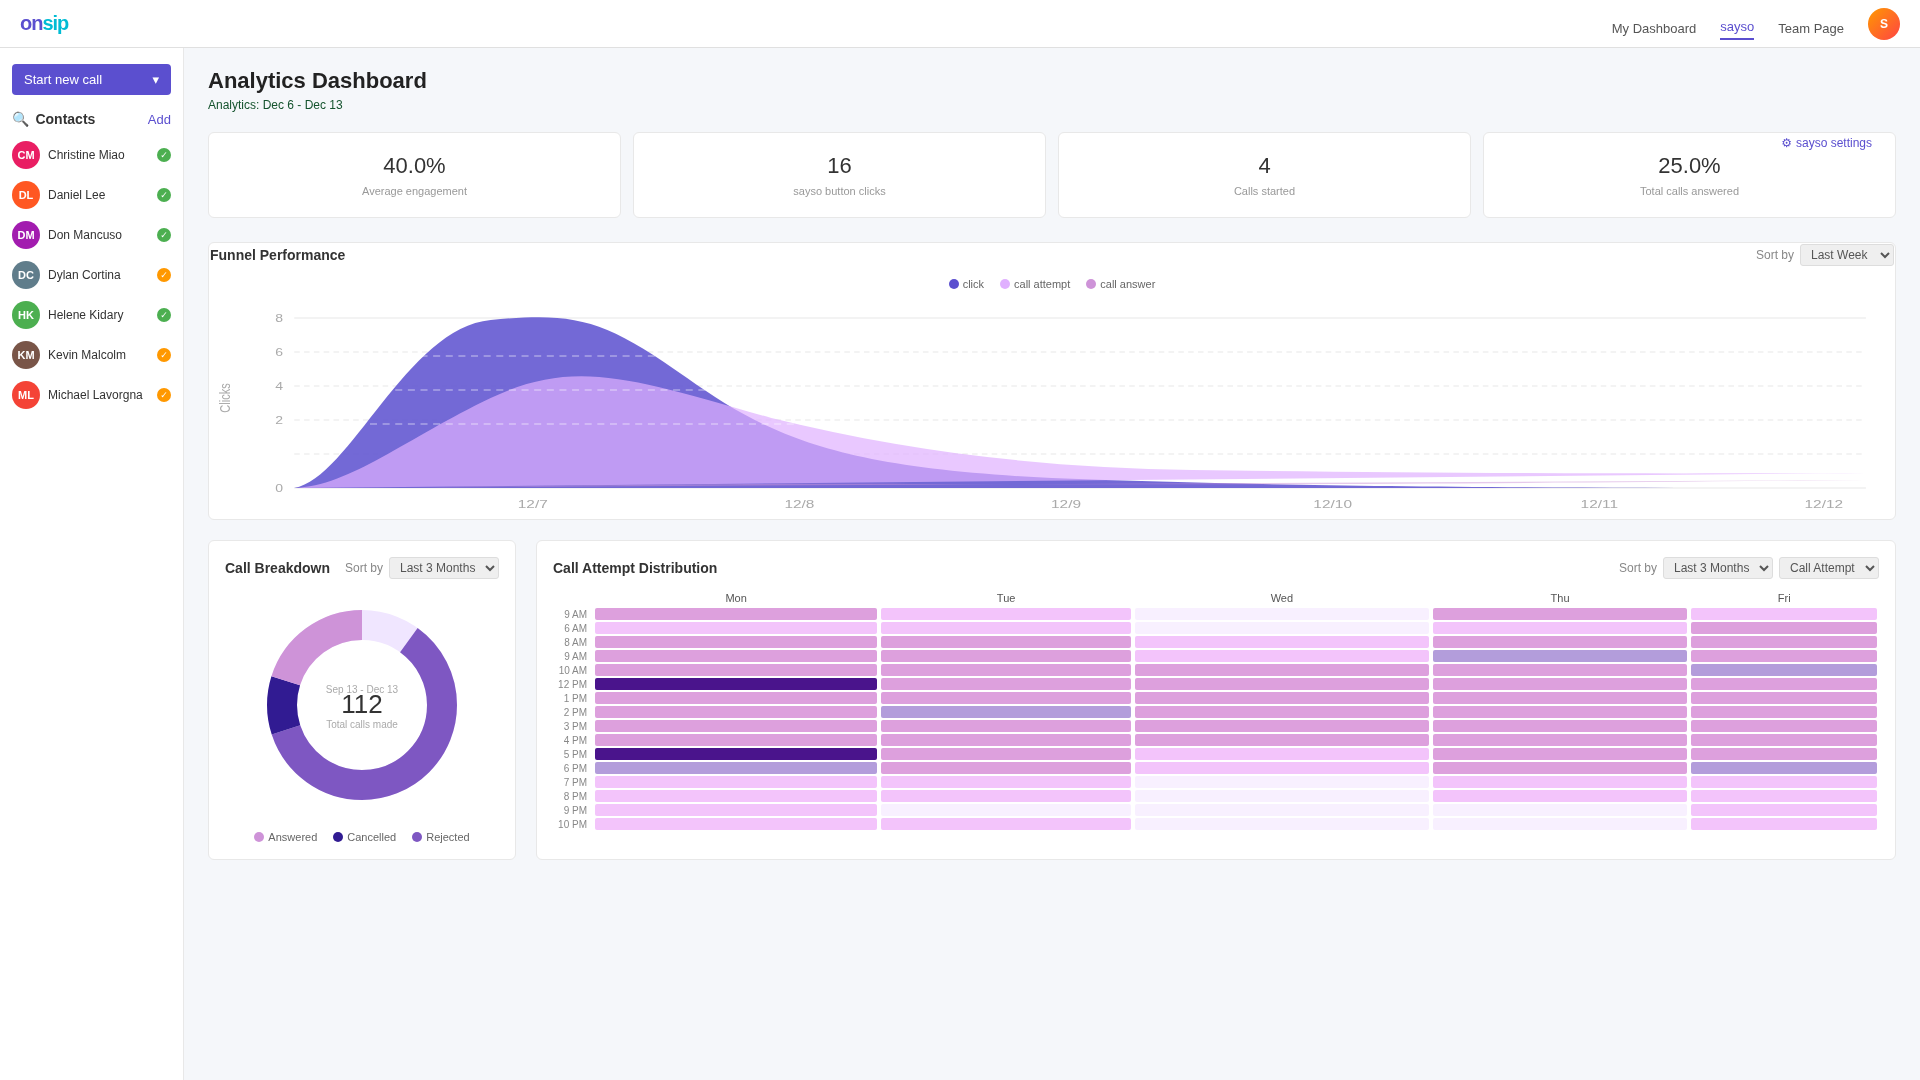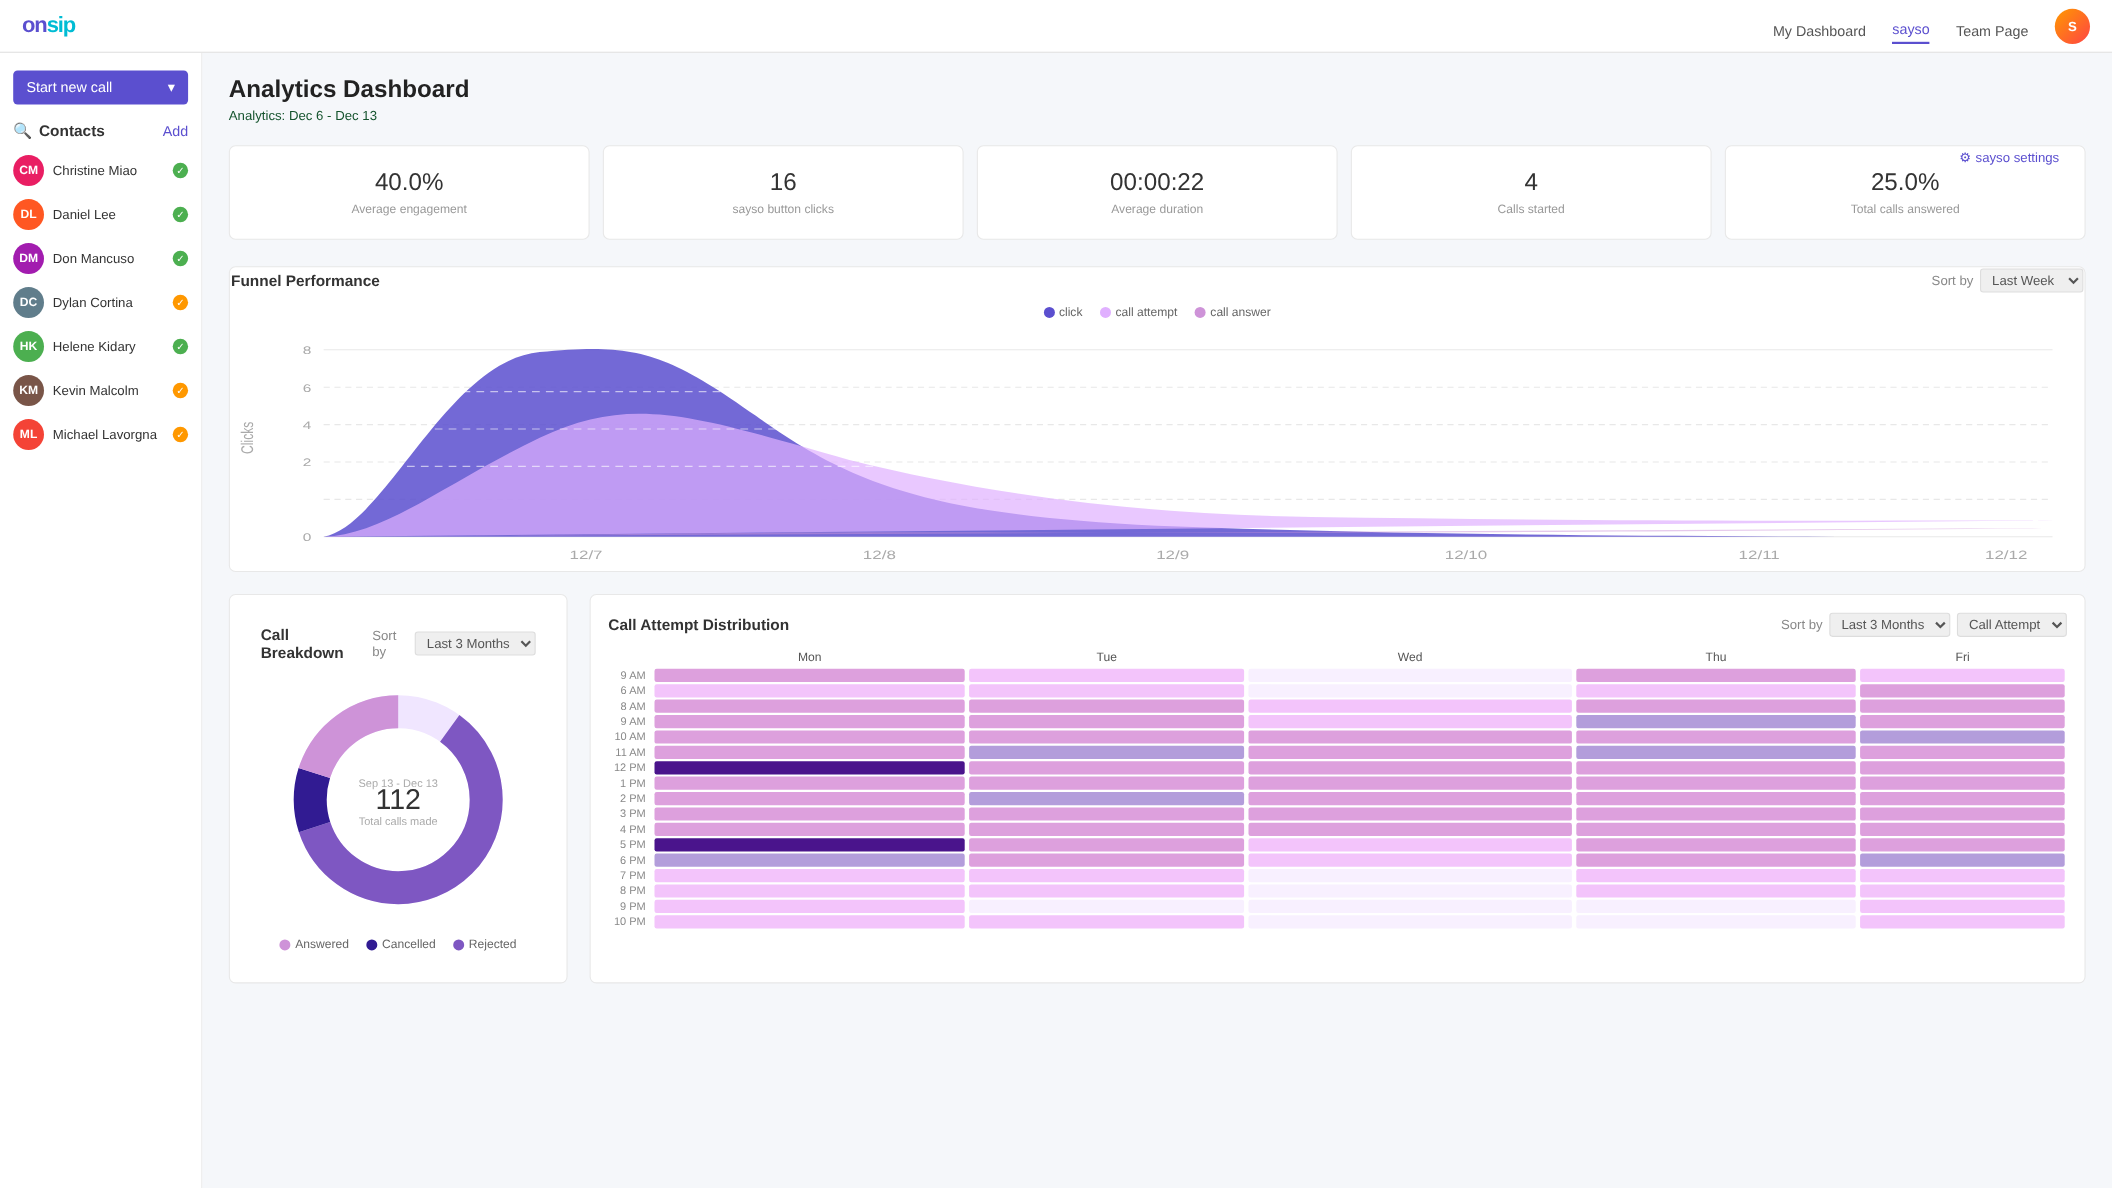--- a/index.html
+++ b/index.html
@@ -255,21 +255,21 @@
 
     
     .bottom-row {
       display: flex;
       gap: 20px;
     }
     .call-breakdown {
       background: #fff;
       border: 1px solid #e8e8e8;
       border-radius: 6px;
-      padding: 28px;
+      padding: 16px;
       width: 308px;
       flex-shrink: 0;
     }
     .call-attempt-dist {
       background: #fff;
       border: 1px solid #e8e8e8;
       border-radius: 6px;
       padding: 16px;
       flex: 1;
     }
@@ -401,24 +401,20 @@
     </div>
 
     <div class="stats-row" id="stats-row">
         <div class="stat-card">
     <div class="stat-value">40.0%</div>
     <div class="stat-label">Average engagement</div>
   </div>
         <div class="stat-card">
     <div class="stat-value">16</div>
     <div class="stat-label">sayso button clicks</div>
-  </div>
-        <div class="stat-card">
-    <div class="stat-value">00:00:22</div>
-    <div class="stat-label">Average duration</div>
   </div>
         <div class="stat-card">
     <div class="stat-value">4</div>
     <div class="stat-label">Calls started</div>
   </div>
         <div class="stat-card">
     <div class="stat-value">25.0%</div>
     <div class="stat-label">Total calls answered</div>
   </div>
       </div>
@@ -643,38 +639,20 @@
                     <div class="heat-bar" style="background:#dda0dd; width:100%;"></div>
                   </td>
                   <td class="heat-cell">
                     <div class="heat-bar" style="background:#dda0dd; width:100%;"></div>
                   </td>
                   <td class="heat-cell">
                     <div class="heat-bar" style="background:#b39ddb; width:100%;"></div>
                   </td>
                 </tr>
                 <tr>
-                  <td class="time-label">11 AM</td>
-                  <td class="heat-cell">
-                    <div class="heat-bar" style="background:#dda0dd; width:100%;"></div>
-                  </td>
-                  <td class="heat-cell">
-                    <div class="heat-bar" style="background:#b39ddb; width:100%;"></div>
-                  </td>
-                  <td class="heat-cell">
-                    <div class="heat-bar" style="background:#dda0dd; width:100%;"></div>
-                  </td>
-                  <td class="heat-cell">
-                    <div class="heat-bar" style="background:#b39ddb; width:100%;"></div>
-                  </td>
-                  <td class="heat-cell">
-                    <div class="heat-bar" style="background:#dda0dd; width:100%;"></div>
-                  </td>
-                </tr>
-                <tr>
                   <td class="time-label">12 PM</td>
                   <td class="heat-cell">
                     <div class="heat-bar" style="background:#4a148c; width:100%;"></div>
                   </td>
                   <td class="heat-cell">
                     <div class="heat-bar" style="background:#dda0dd; width:100%;"></div>
                   </td>
                   <td class="heat-cell">
                     <div class="heat-bar" style="background:#dda0dd; width:100%;"></div>
                   </td>

